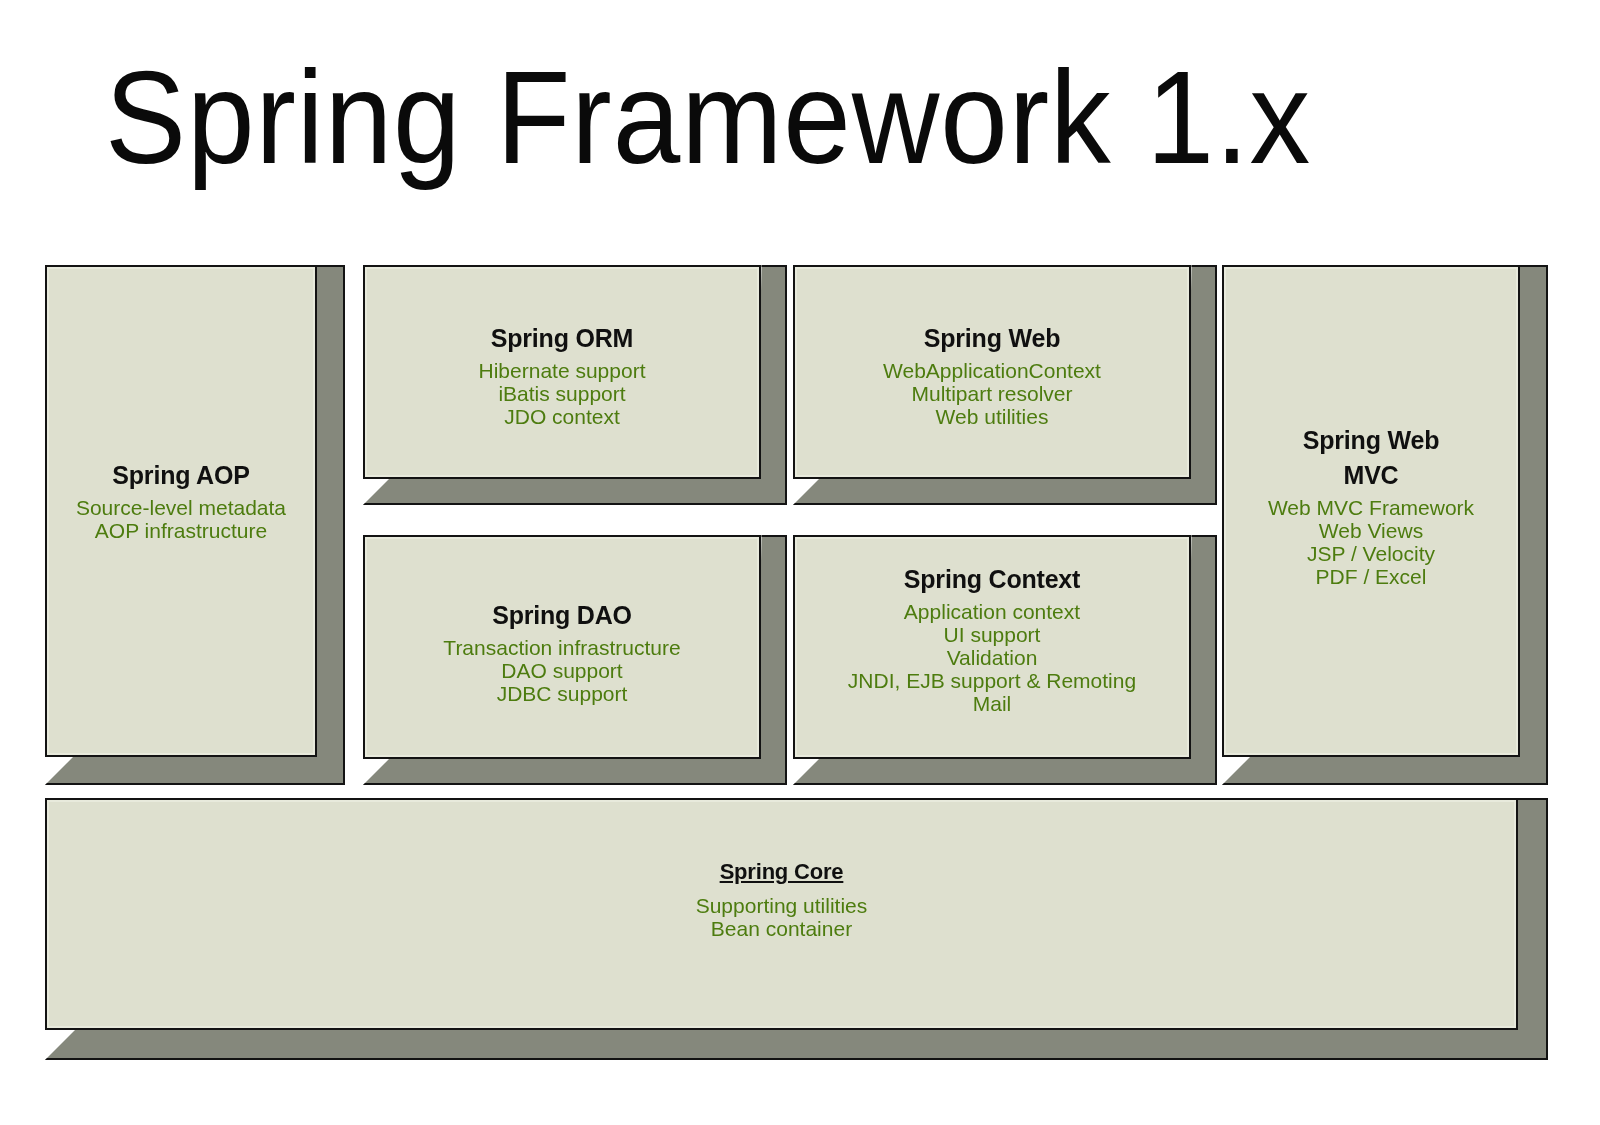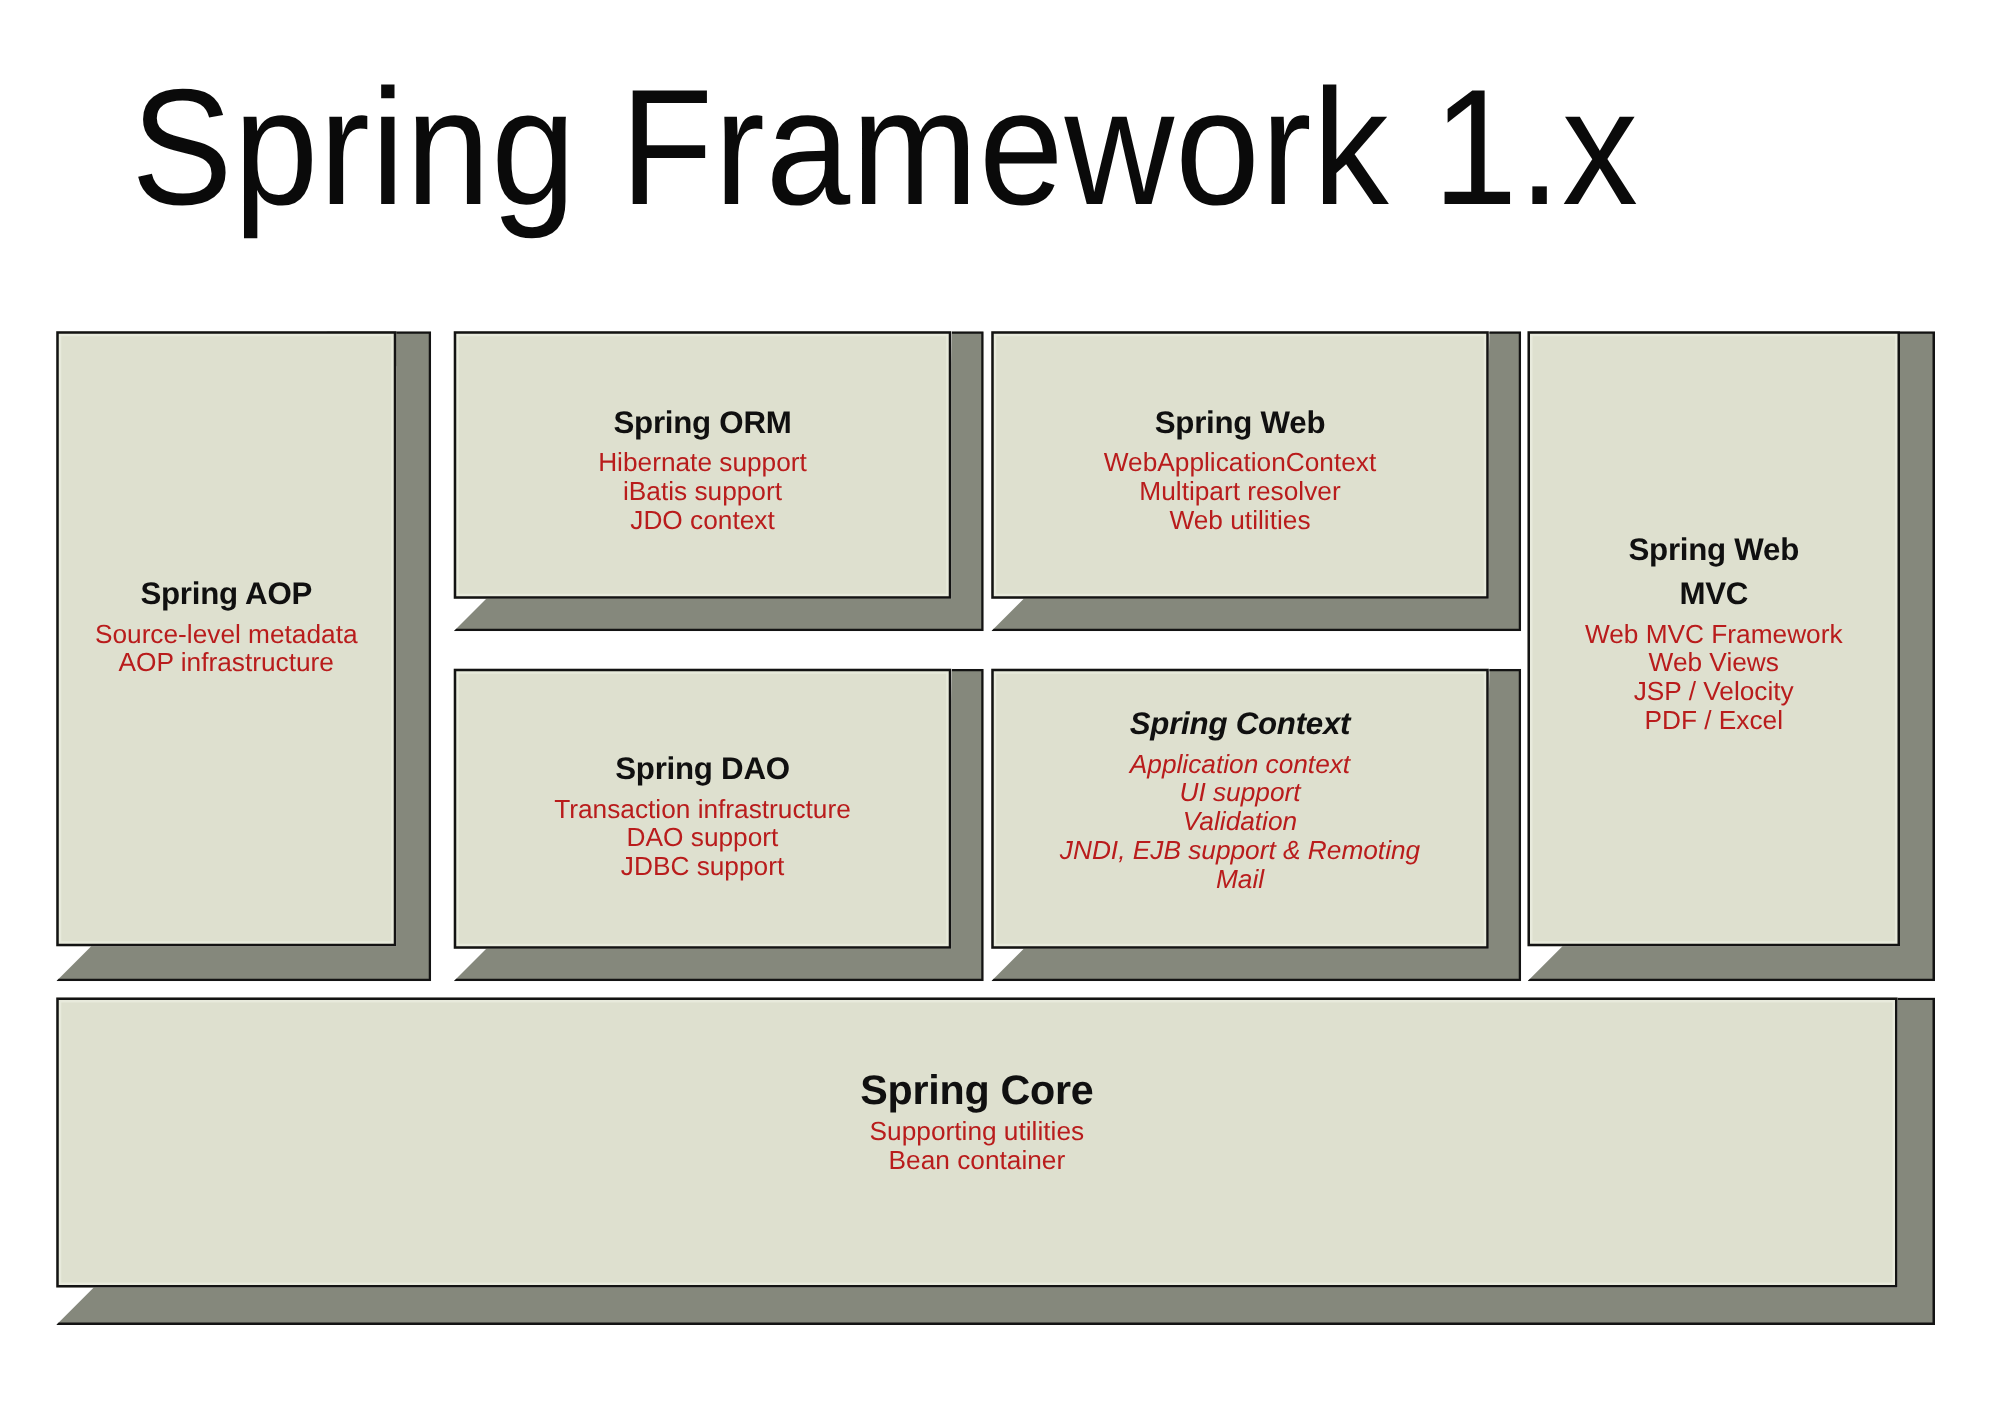--- a/index.html
+++ b/index.html
@@ -71,21 +71,21 @@
     font-weight: 700;
     color: #101010;
     font-size: 25px;
     line-height: 37px;
     letter-spacing: -0.2px;
     margin: 0 0 2px 0;
   }
   .bx-line {
     font-family: "Liberation Sans", sans-serif;
     font-weight: 400;
-    color: #b91c1c;
+    color: #4d7c0f;
     font-size: 21px;
     line-height: 23px;
     letter-spacing: 0px;
   }
 </style>
 </head>
 <body>
 
 <div id="canvas">
 
@@ -145,38 +145,38 @@
     <div class="face" style="left:0; top:0; width:398px; height:224px;">
       <div class="face-inner" style="top:60px;">
         <div class="bx-title">Spring DAO</div>
         <div class="bx-line">Transaction infrastructure</div>
         <div class="bx-line">DAO support</div>
         <div class="bx-line">JDBC support</div>
       </div>
     </div>
   </div>
 
-  <div class="box3d" style="left:793px; top:535px; width:424px; height:250px;font-style:italic;">
+  <div class="box3d" style="left:793px; top:535px; width:424px; height:250px;">
     <div class="shadow" style="clip-path: polygon(100% 0%, 100% 100%, 0% 100%, 26px calc(100% - 26px), calc(100% - 26px) calc(100% - 26px), calc(100% - 26px) 26px, 94% 0%);"></div>
     <div class="face" style="left:0; top:0; width:398px; height:224px;">
       <div class="face-inner" style="top:24px;">
         <div class="bx-title">Spring Context</div>
         <div class="bx-line">Application context</div>
         <div class="bx-line">UI support</div>
         <div class="bx-line">Validation</div>
         <div class="bx-line">JNDI, EJB support &amp; Remoting</div>
         <div class="bx-line">Mail</div>
       </div>
     </div>
   </div>
 
   <div class="box3d" style="left:45px; top:798px; width:1503px; height:262px;">
     <div class="shadow" style="clip-path: polygon(100% 0%, 100% 100%, 0% 100%, 30px calc(100% - 30px), calc(100% - 30px) calc(100% - 30px), calc(100% - 30px) 30px, 98% 0%);"></div>
     <div class="face" style="left:0; top:0; width:1473px; height:232px;">
       <div class="face-inner" style="top:52px;">
-        <div class="bx-title" style="font-size:33px; line-height:40px;">Spring Core</div>
+        <div class="bx-title" style="font-size:22px; line-height:40px;text-decoration:underline;">Spring Core</div>
         <div class="bx-line">Supporting utilities</div>
         <div class="bx-line">Bean container</div>
       </div>
     </div>
   </div>
 
 </div>
 
 </body></html>

